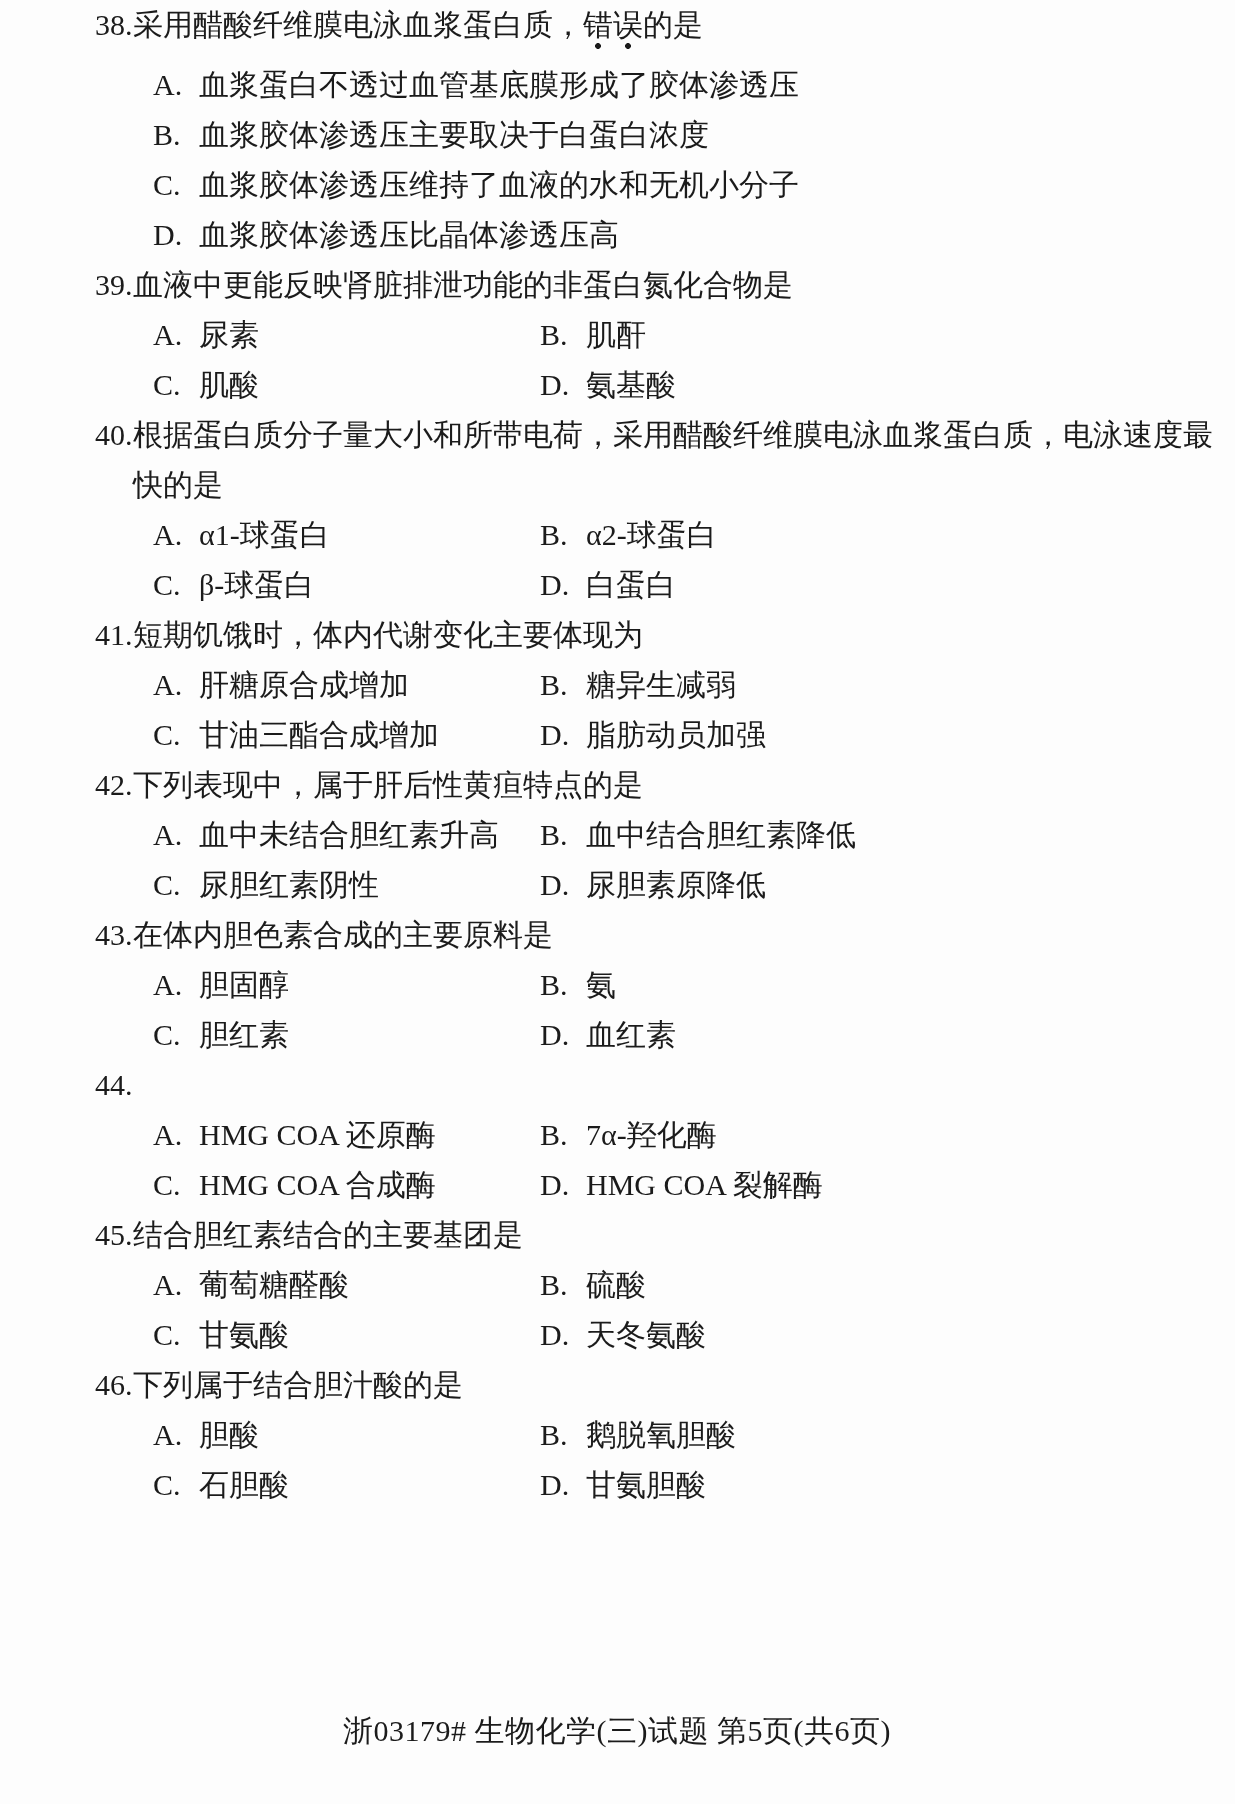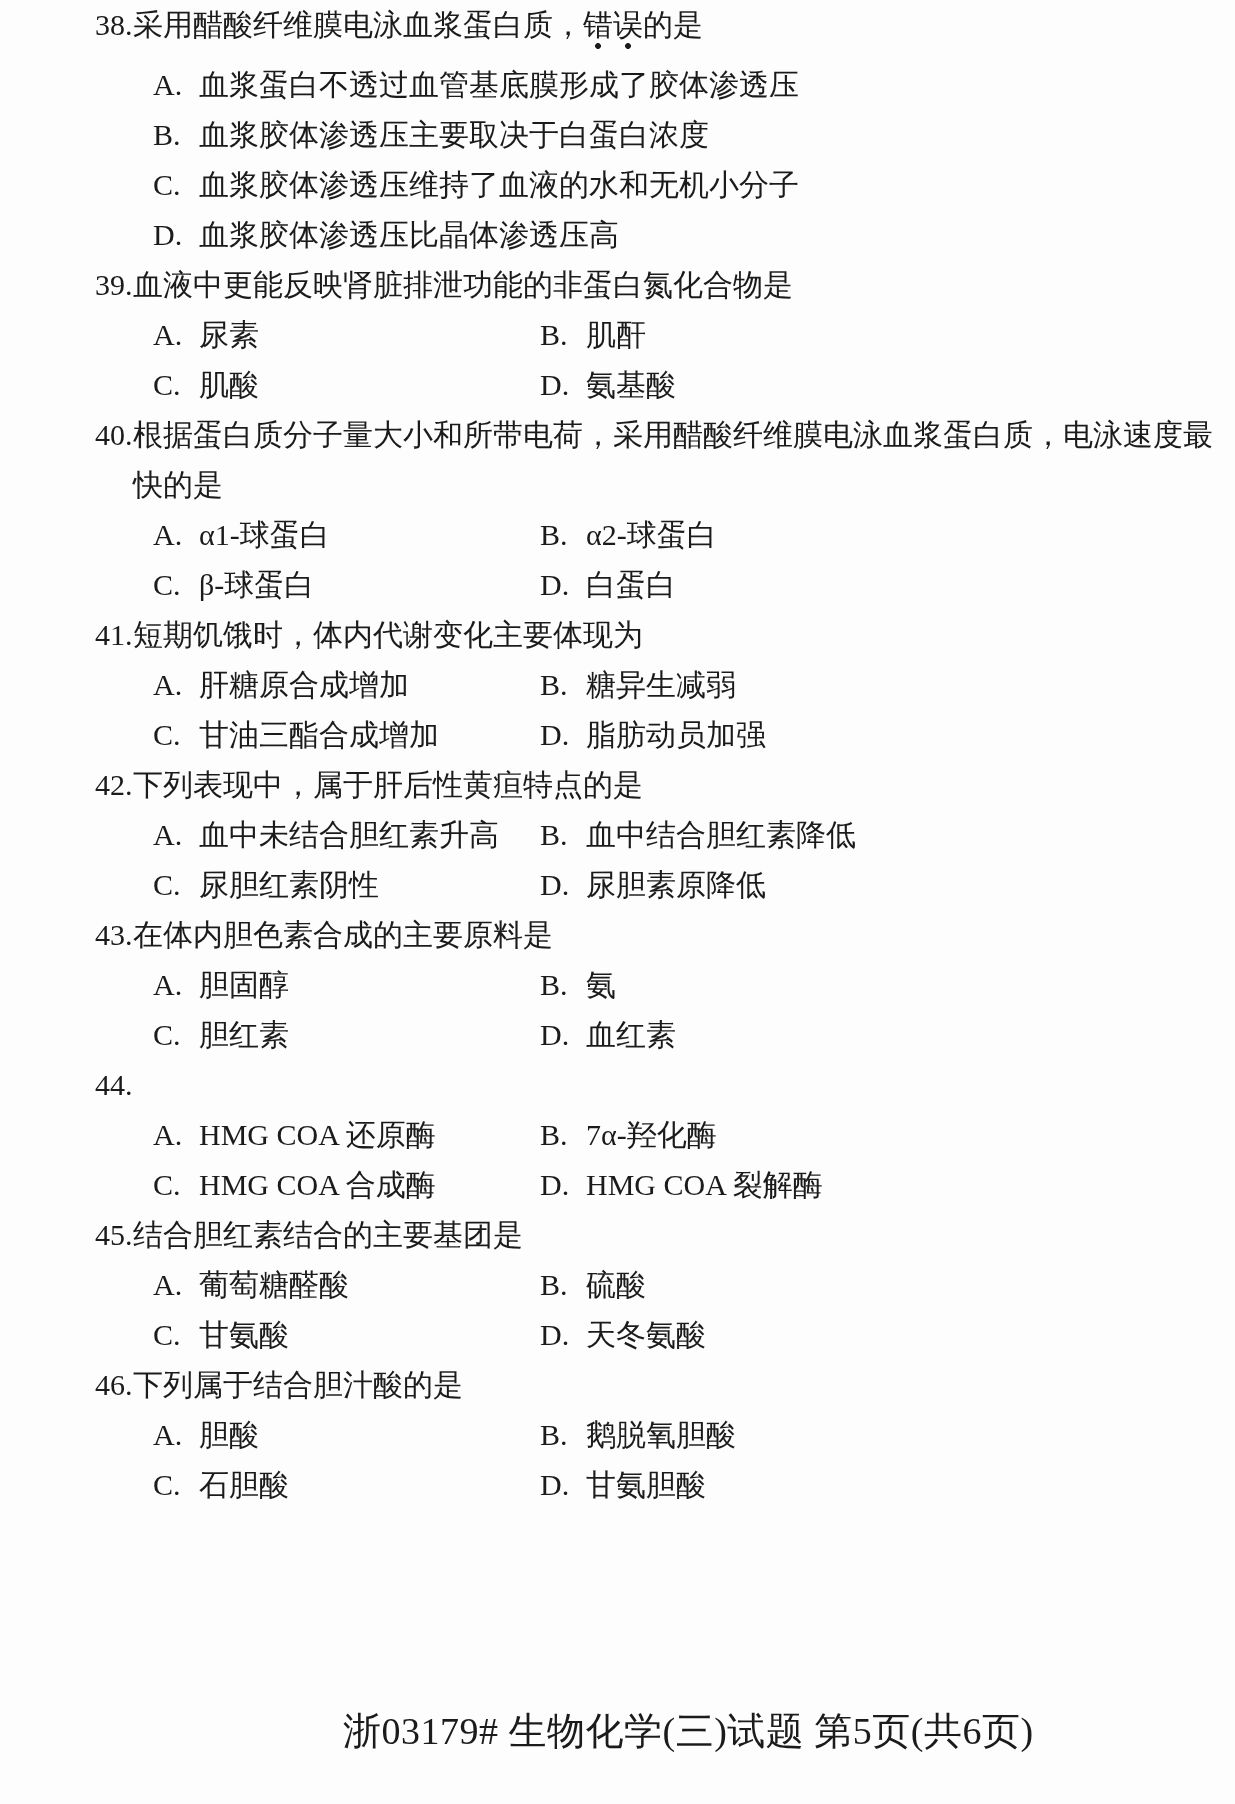--- a/index.html
+++ b/index.html
@@ -25,21 +25,21 @@
   .emph {
     padding-bottom: 10px;
     background-image: radial-gradient(circle, #1b1b1b 2.6px, rgba(0,0,0,0) 3.2px);
     background-size: 30px 10px;
     background-repeat: repeat-x;
     background-position: left bottom;
   }
   .footer {
     position: absolute;
     left: 343px; top: 1706px;
-    font-size: 38px; line-height: 50px;
+    font-size: 30px; line-height: 50px;
     letter-spacing: 0.5px;
     white-space: nowrap;
   }
 </style>
 </head>
 <body>
 
 <div id="questions">
   <div class="question">
     <div class="stem-row">

